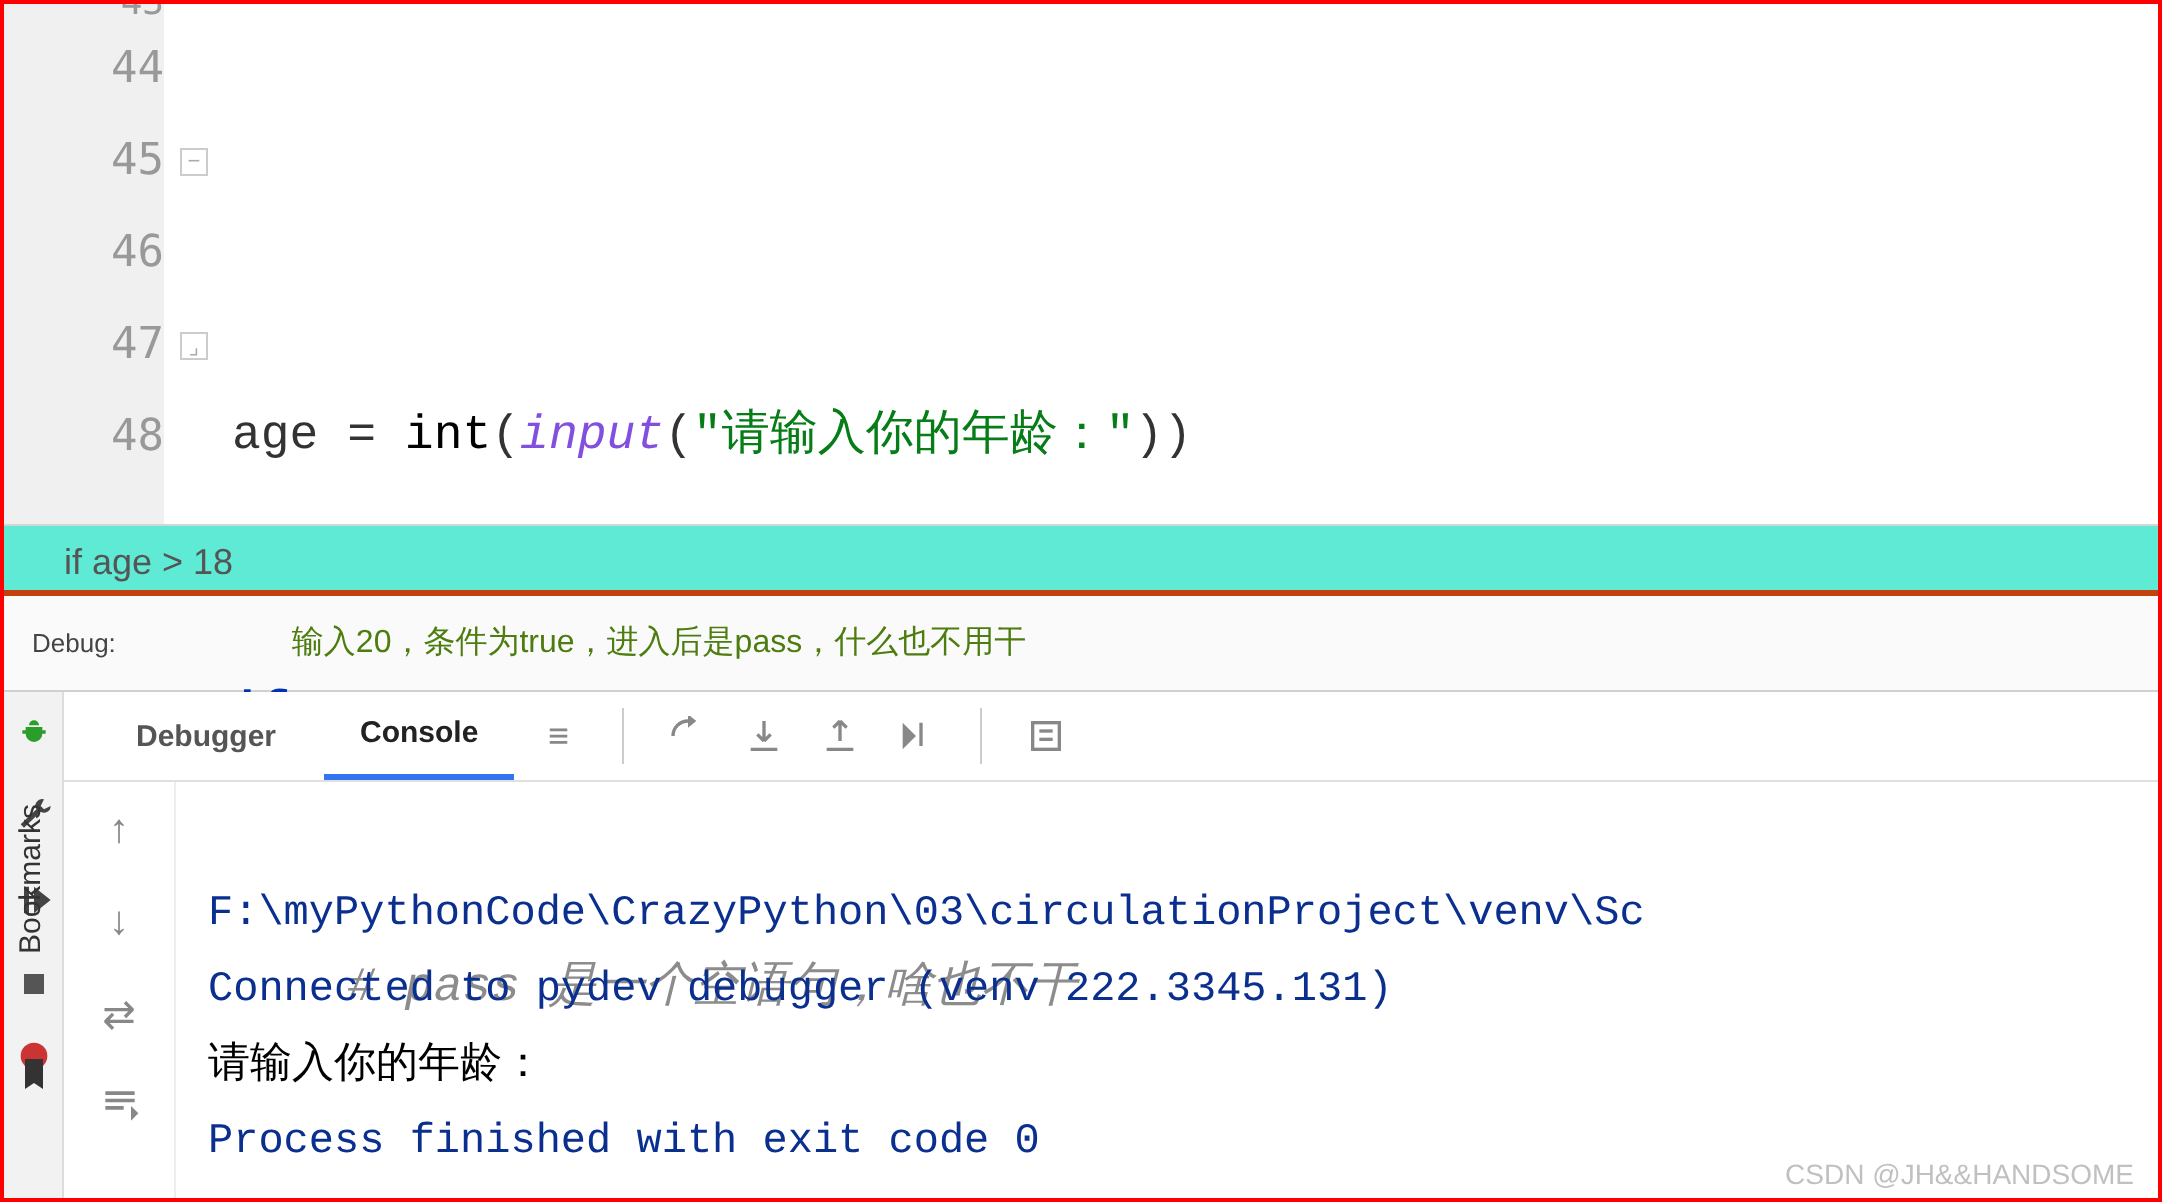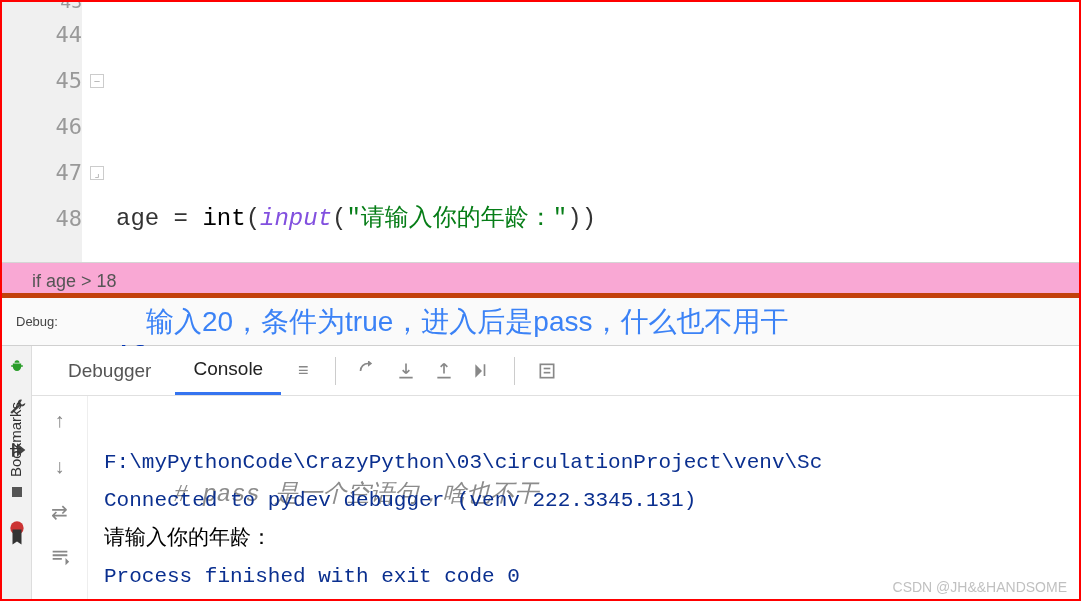--- a/index.html
+++ b/index.html
@@ -61,25 +61,25 @@
     .tok-func { color: #000; text-align: right; }
     .tok-builtin { color: #8250df; font-style: italic;}
     .tok-kw { color: #0033b3; font-weight: 600; }
     .tok-num { color: #1a5fb4; }
     .tok-str { color: #067d17; }
     .tok-cmt { color: #8c8c8c; font-style: italic; }
     .breadcrumb {
       height: 36px;
       line-height: 36px;
       border-top: 1px solid #d5d5d5;
-      border-bottom: 5px solid #c2410c;
+      border-bottom: 3px solid #c2410c;
       padding-left: 30px;
       font-size: 18px;
       color: #555;
-      background: #f9a8d4;
+      background: #5eead4;
     }
     .debug-header {
       height: 48px;
       display: flex;
       align-items: center;
       border-bottom: 1px solid #d0d0d0;
       background: #fafafa;
       padding-left: 14px;
     }
     .debug-title {
@@ -99,22 +99,22 @@
     .py-icon {
       width: 20px;
       height: 20px;
     }
     .tab-close {
       color: #888;
       margin-left: 6px;
       font-size: 18px;
     }
     .overlay-note {
-      color: #3b82f6;
-      font-size: 28px;
+      color: #4d7c0f;
+      font-size: 16px;
       margin-left: 60px;
       font-family: "Microsoft YaHei", sans-serif;
     }
     .debug-body {
       display: flex;
       height: 255px;
     }
     .side-rail {
       width: 30px;
       background: #f2f2f2;
@@ -155,24 +155,25 @@
     .debug-toolbar {
       height: 54px;
       display: flex;
       align-items: center;
       padding-left: 18px;
       gap: 6px;
       border-bottom: 1px solid #e0e0e0;
       background: #fff;
     }
     .dbg-tab {
-      font-size: 19px;
+      font-size: 15px;
       color: #555;
       padding: 12px 18px;
       cursor: pointer;
+      font-weight: bold;
     }
     .dbg-tab.active {
       color: #222;
       border-bottom: 3px solid #3574f0;
     }
     .tool-sep {
       width: 1px;
       height: 28px;
       background: #ccc;
       margin: 0 10px;

